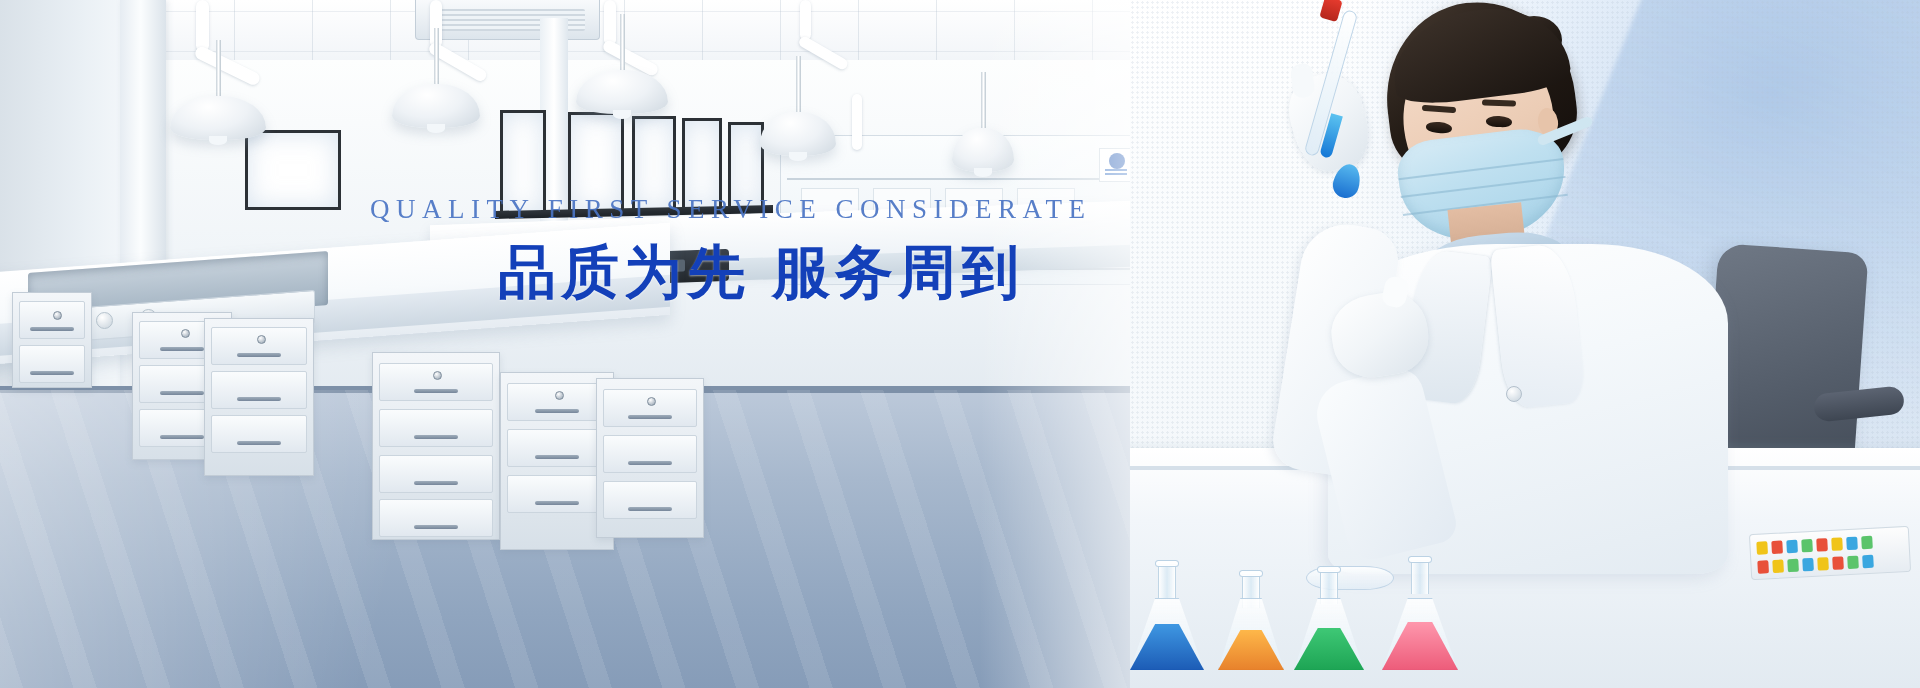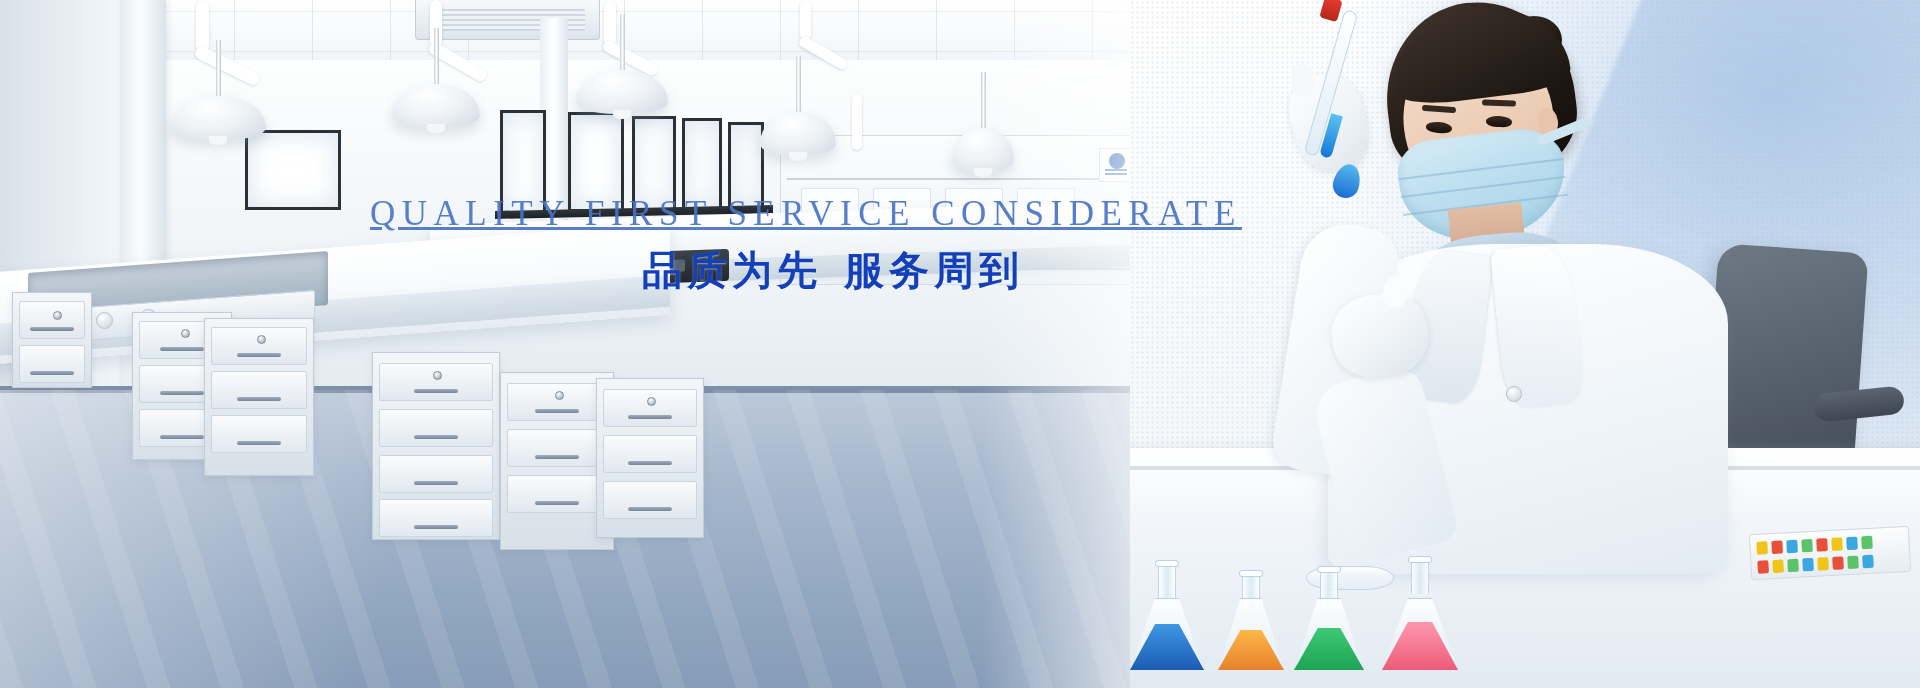--- a/index.html
+++ b/index.html
@@ -529,34 +529,33 @@
     display:block; width:11px; height:13px; border-radius:2px;
   }
   .rack-row2 { top:26px; }
 
   
   .copy {
     position:absolute; left:370px; top:196px; width:660px; z-index:40;
   }
   .eng {
     font-family: "Liberation Serif", "DejaVu Serif", serif;
-    font-size: 35px;
+    font-size: 27px;
     letter-spacing: 6.5px;
     color: #4a74c4;
     white-space: nowrap;
     text-align: right;
     padding-right: 6px;
     line-height: 1;
     opacity: .92;
-    text-decoration: underline;
   }
   .cn-main {
     margin-top: 18px;
     font-family: "DejaVu Sans", "Liberation Sans", sans-serif;
-    font-size: 40px;
+    font-size: 58px;
     font-weight: 900;
     color: #1340b9;
     letter-spacing: 5px;
     text-align: right;
     padding-right: 6px;
     line-height: 1.08;
     text-shadow: 0 1px 2px rgba(255,255,255,.55);
   }
   .cn-main .gap { display:inline-block; width:22px; }
   .greenbar {

